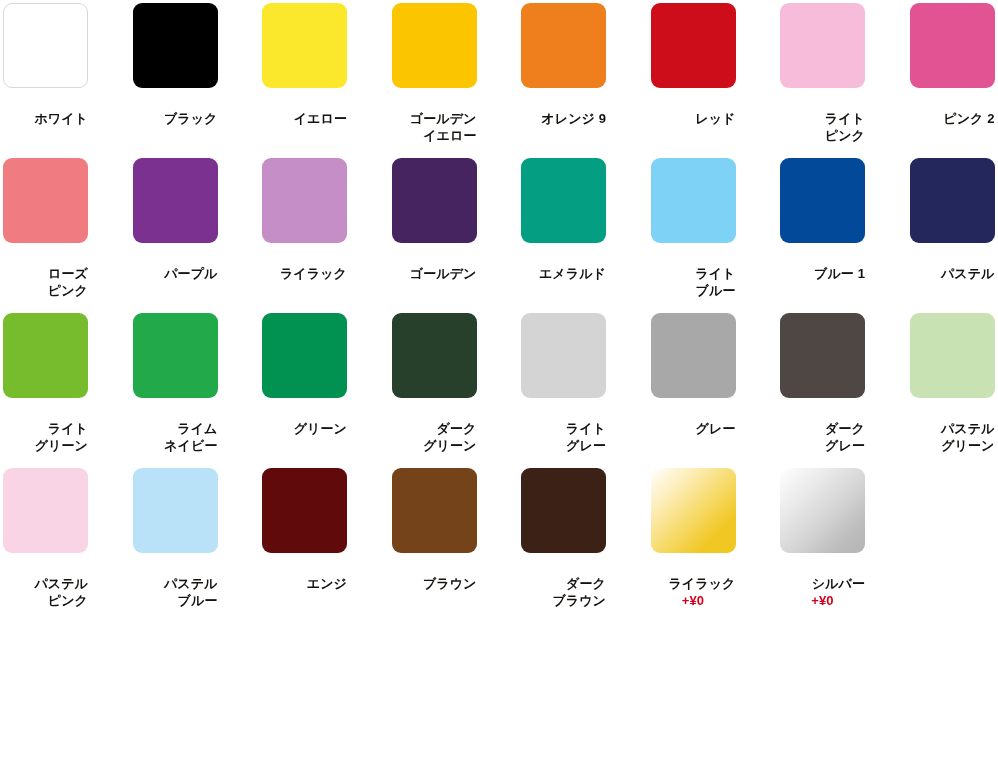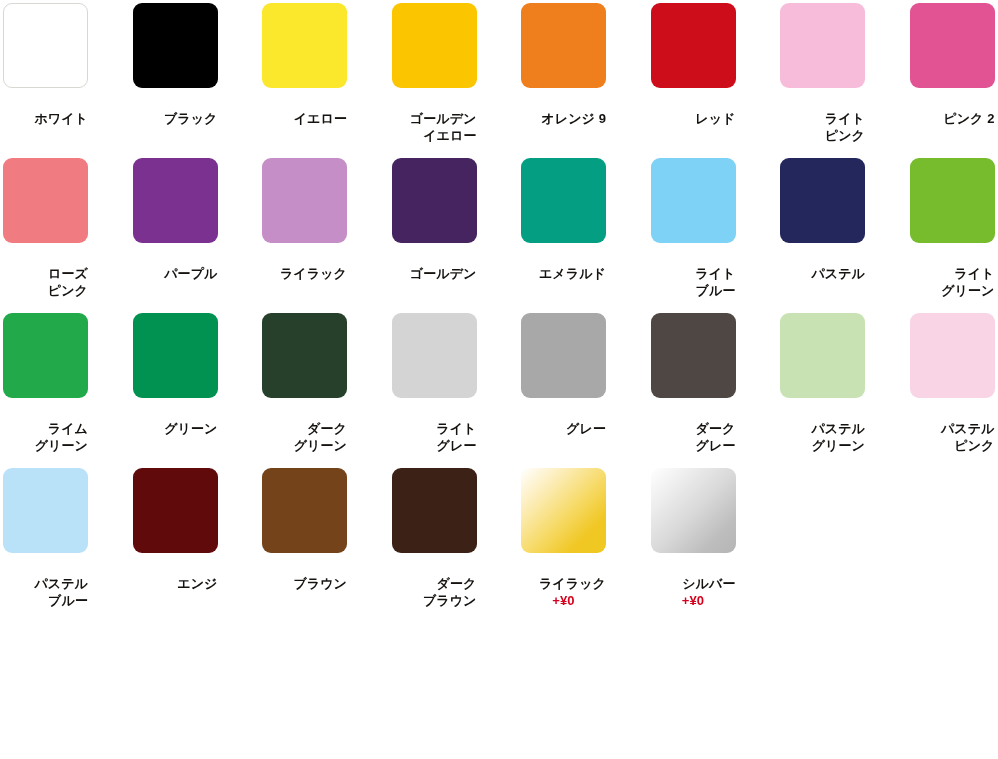--- a/index.html
+++ b/index.html
@@ -122,32 +122,36 @@
     <div class="swatch-cell">
       <div class="swatch-chip" style="background-color: rgb(4, 158, 130);"></div>
       <div class="swatch-caption">エメラルド</div>
     </div>
     <div class="swatch-cell">
       <div class="swatch-chip" style="background-color: rgb(126, 210, 245);"></div>
       <div class="swatch-caption">ライト
 ブルー</div>
     </div>
     <div class="swatch-cell">
+      <div class="swatch-chip" style="background-color: rgb(2, 73, 154);"></div>
+      <div class="swatch-caption">ブルー 1</div>
+    </div>
+    <div class="swatch-cell">
       <div class="swatch-chip" style="background-color: rgb(35, 39, 92);"></div>
       <div class="swatch-caption">パステル</div>
     </div>
     <div class="swatch-cell">
       <div class="swatch-chip" style="background-color: rgb(118, 188, 45);"></div>
       <div class="swatch-caption">ライト
 グリーン</div>
     </div>
     <div class="swatch-cell">
       <div class="swatch-chip" style="background-color: rgb(33, 169, 74);"></div>
       <div class="swatch-caption">ライム
-グリーン</div>
+ネイビー</div>
     </div>
     <div class="swatch-cell">
       <div class="swatch-chip" style="background-color: rgb(1, 146, 81);"></div>
       <div class="swatch-caption">グリーン</div>
     </div>
     <div class="swatch-cell">
       <div class="swatch-chip" style="background-color: rgb(38, 64, 43);"></div>
       <div class="swatch-caption">ダーク
 グリーン</div>
     </div>

